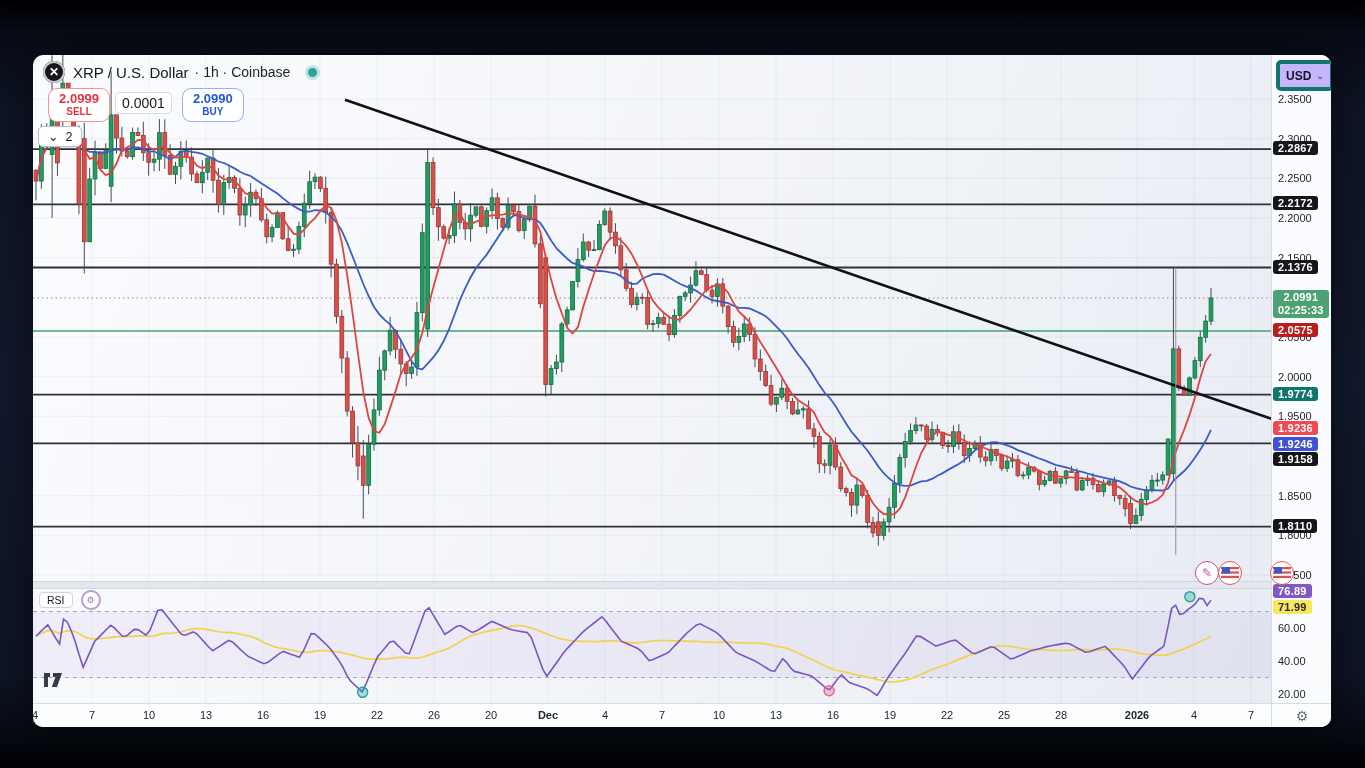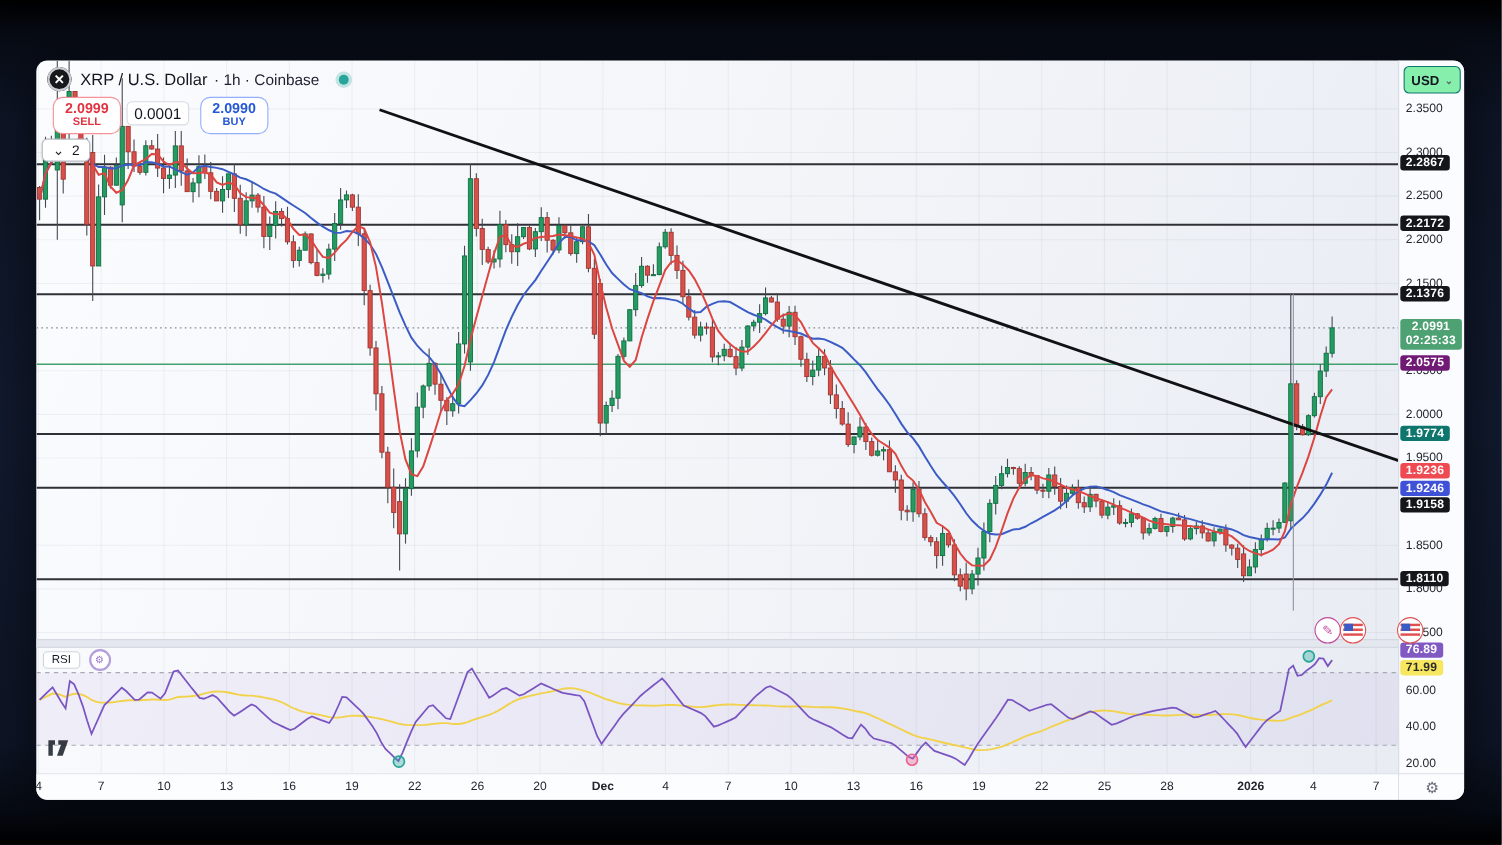--- a/index.html
+++ b/index.html
@@ -32,21 +32,21 @@
   .collapse-btn{position:absolute;left:5px;top:71px;z-index:30;background:#fff;border:1px solid #b9bec8;border-radius:5px;
     padding:2px 9px;font-size:12.5px;display:flex;gap:7px;align-items:center;cursor:pointer;box-shadow:0 1px 2px rgba(0,0,0,.12);}
   
   .price-axis{position:absolute;left:1238px;top:0;width:60px;height:648px;background:rgba(252,253,255,.93);
     border-left:1px solid #d7dbe3;z-index:20;}
   .time-axis{position:absolute;left:0;top:648px;width:1238px;height:24px;background:rgba(252,253,255,.96);
     border-top:1px solid #d7dbe3;z-index:20;border-radius:0 0 0 10px;}
   .axis-corner{position:absolute;left:1238px;top:648px;width:60px;height:24px;background:rgba(252,253,255,.96);
     border-top:1px solid #d7dbe3;border-left:1px solid #d7dbe3;z-index:20;display:flex;align-items:center;justify-content:center;
     color:#6a6d78;font-size:14px;border-radius:0 0 10px 0;cursor:pointer;}
-  .usd-btn{position:absolute;left:4px;top:5px;width:50px;height:23px;background:#86efac;border:1px solid #0f766e;border-radius:5px;
+  .usd-btn{position:absolute;left:4px;top:5px;width:50px;height:23px;background:#c4b5fd;border:4px solid #0f766e;border-radius:5px;
     display:flex;align-items:center;justify-content:center;gap:5px;font-size:12px;font-weight:600;cursor:pointer;z-index:22;}
   .usd-btn .car{font-size:9px;color:#5a5e68;}
   .ptick{position:absolute;left:6px;font-size:11px;color:#23262f;z-index:1;}
   .pbadge{position:absolute;left:1px;z-index:3;font-size:11px;font-weight:600;color:#fff;border-radius:3px;
     padding:1px 5px;letter-spacing:.2px;}
   .pbadge.two{line-height:13px;text-align:center;font-weight:600;}
   .rtick{position:absolute;left:6px;font-size:11px;color:#23262f;z-index:1;}
   .ttick{position:absolute;top:5px;transform:translateX(-50%);font-size:11px;color:#23262f;}
   .ttick.b{font-weight:700;}
   
@@ -645,21 +645,21 @@
         <div class="ptick" style="top: 355.332px;">1.9500</div>
         <div class="ptick" style="top: 434.665px;">1.8500</div>
         <div class="ptick" style="top: 474.332px;">1.8000</div>
         <div class="ptick" style="top: 513.998px;">1.7500</div>
         <div class="pbadge" style="top: 86.2178px; background: rgb(21, 22, 26);">2.2867</div>
         <div class="pbadge" style="top: 141.354px; background: rgb(21, 22, 26);">2.2172</div>
         <div class="pbadge" style="top: 204.503px; background: rgb(21, 22, 26);">2.1376</div>
         <div class="pbadge" style="top: 331.595px; background: #0f766e;">1.9774</div>
         <div class="pbadge" style="top: 397.464px; background: rgb(21, 22, 26);">1.9158</div>
         <div class="pbadge" style="top: 463.605px; background: rgb(21, 22, 26);">1.8110</div>
-        <div class="pbadge" style="top: 268.049px; background: #701a75;">2.0575</div>
+        <div class="pbadge" style="top: 268.049px; background: #b91c1c;">2.0575</div>
         <div class="pbadge two" style="top: 235.046px; background: rgb(78, 161, 115);">2.0991<br>02:25:33</div>
         <div class="pbadge" style="top: 366.276px; background: rgb(239, 74, 82);">1.9236</div>
         <div class="pbadge" style="top: 382.483px; background: rgb(63, 81, 214);">1.9246</div>
       </div>
     <div id="rsi-axis-labels">
         <div class="rtick" style="top: 567px;">60.00</div>
         <div class="rtick" style="top: 600px;">40.00</div>
         <div class="rtick" style="top: 633px;">20.00</div>
         <div class="pbadge" style="top: 529.131px; background: rgb(129, 89, 194); color: rgb(255, 255, 255);">76.89</div>
         <div class="pbadge" style="top: 545.216px; background: rgb(246, 231, 95); color: rgb(43, 43, 43);">71.99</div>

